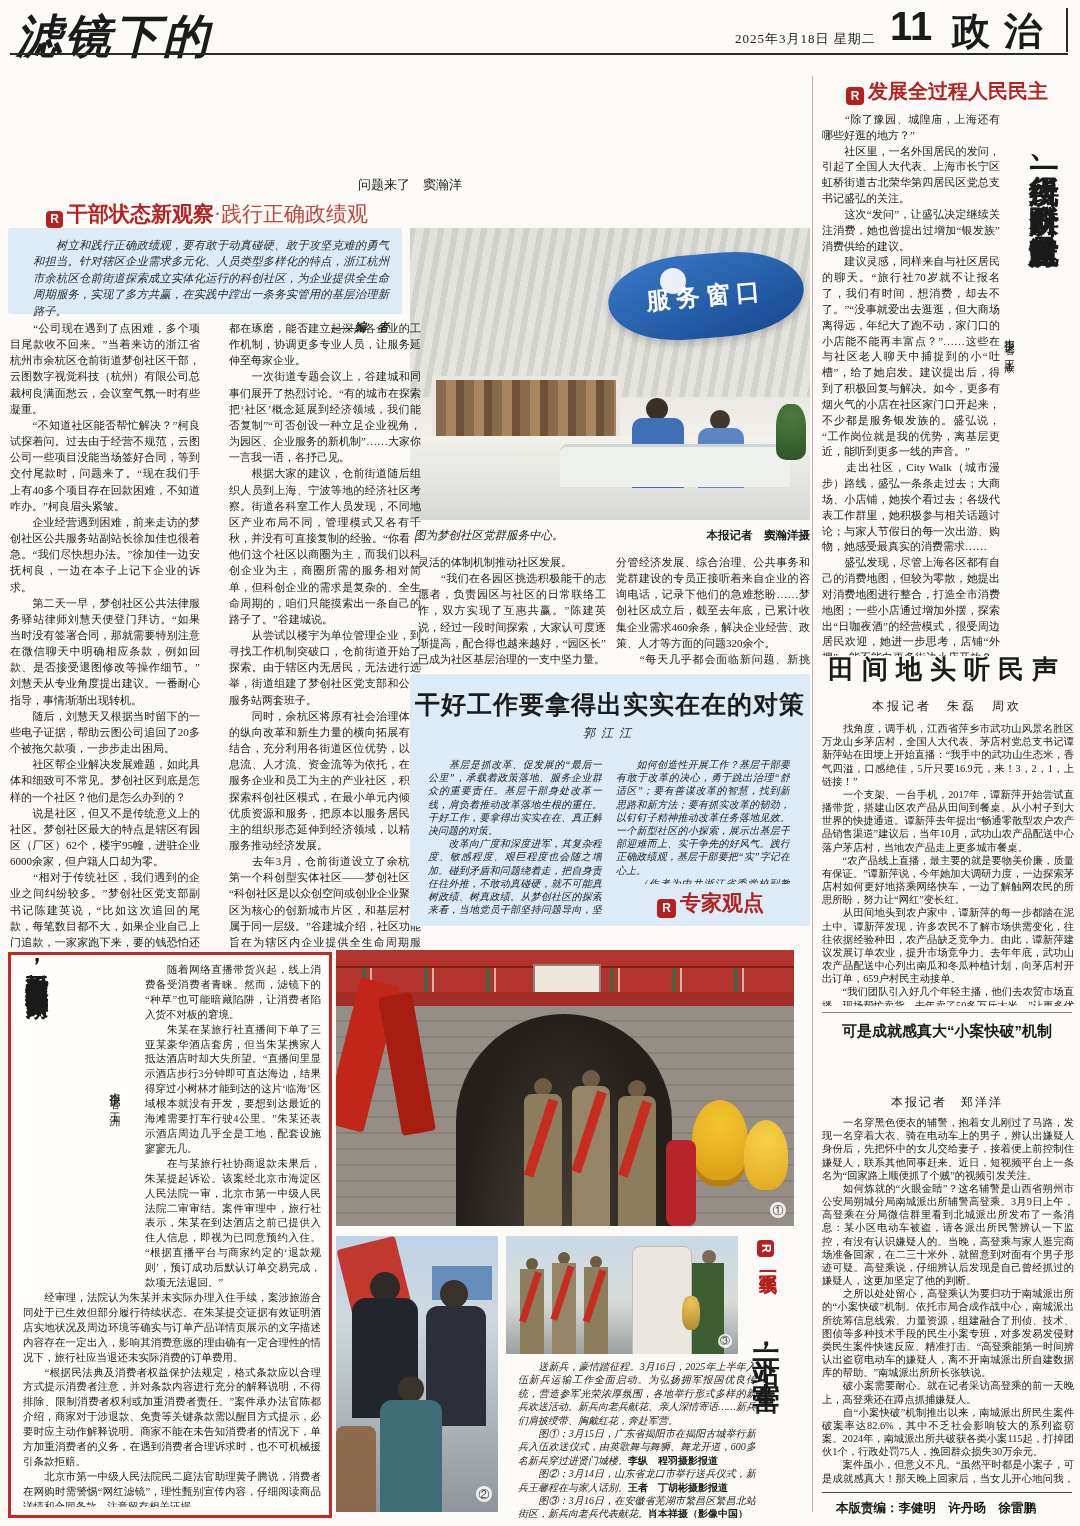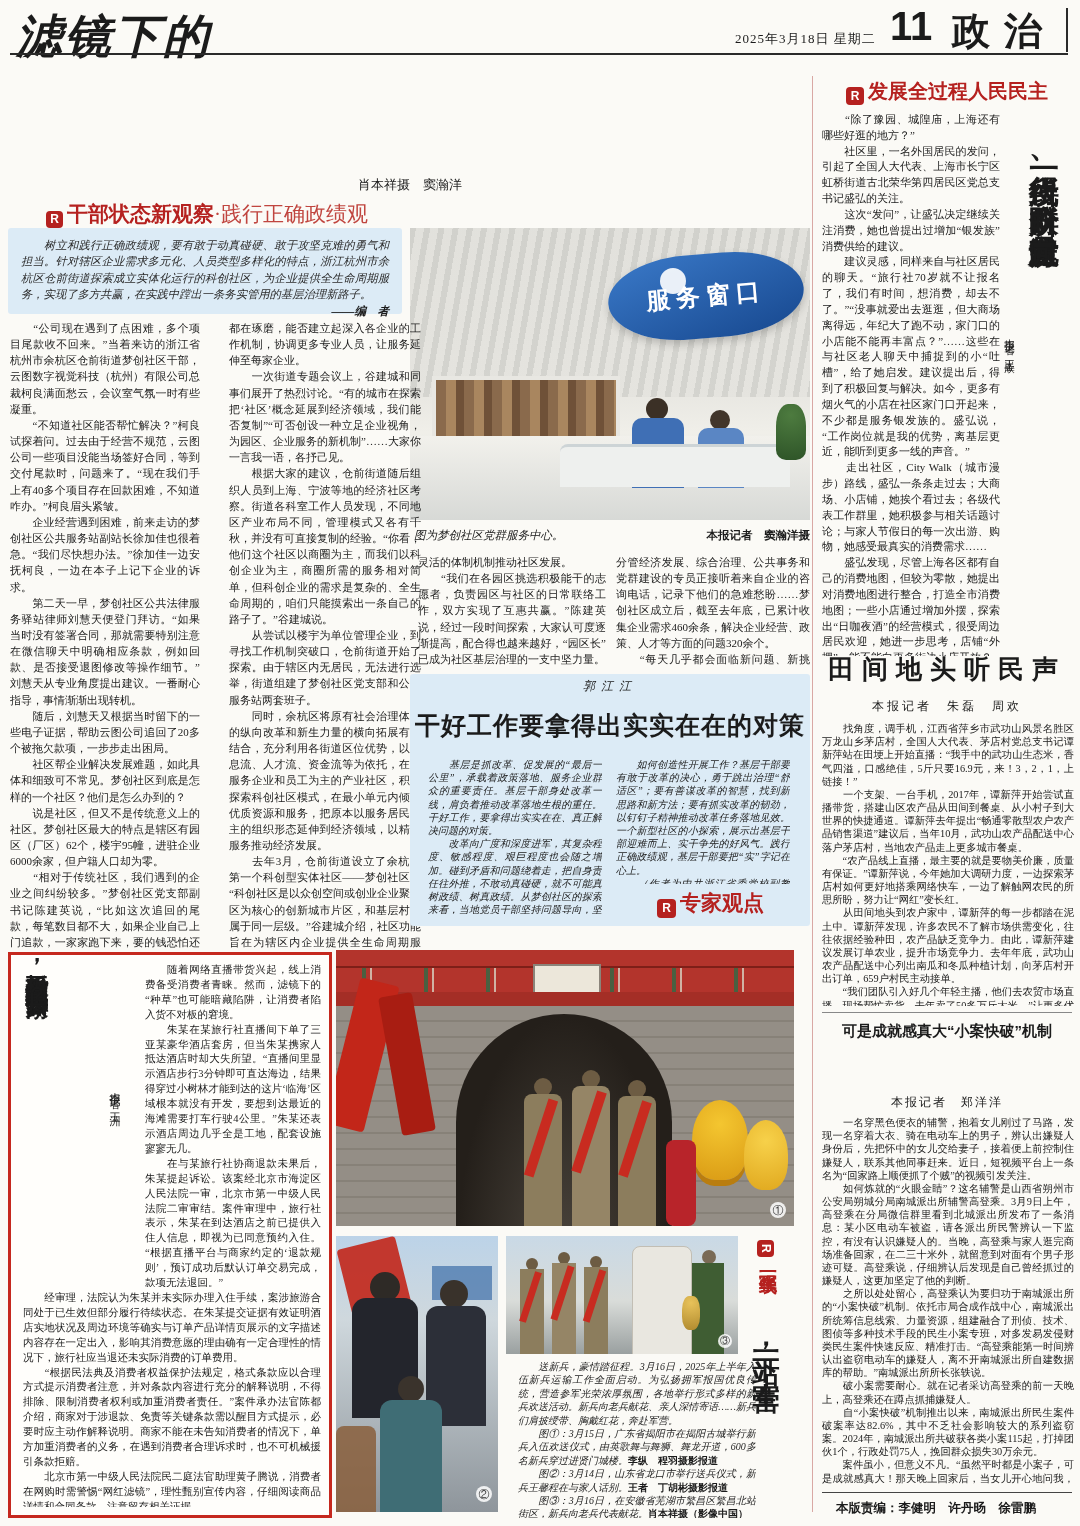--- a/index.html
+++ b/index.html
@@ -30,28 +30,28 @@
 
   <div class="abs" style="left:16px;top:6px;font-size:46px;font-weight:900;font-style:italic;letter-spacing:3px;">滤镜下的</div>
   <div class="abs" style="left:735px;top:30px;font-size:13px;letter-spacing:1px;">2025年3月18日  星期二</div>
   <div class="abs" style="left:890px;top:4px;font-size:40px;font-weight:bold;font-family:'Liberation Sans',sans-serif;">11</div>
   <div class="abs" style="left:952px;top:6px;font-size:38px;font-weight:900;letter-spacing:14px;">政治</div>
   <div class="abs rule" style="left:1066px;top:8px;width:2px;height:44px;"></div>
   <div class="abs rule" style="left:10px;top:53px;width:1058px;height:2px;"></div>
 
   <div class="abs" style="left:812px;top:76px;width:1px;height:1436px;background:#d9a8a4;"></div>
 
-  <div class="abs center" style="left:14px;top:176px;width:792px;font-size:13px;">肖本祥摄　窦瀚洋</div>
+  <div class="abs center" style="left:14px;top:176px;width:792px;font-size:13px;">问题来了　窦瀚洋</div>
 
   <div class="abs" style="left:46px;top:200px;font-size:21px;font-weight:bold;">
     <span class="rlogo">R</span><span class="red">干部状态新观察</span><span style="color:#c0453f;font-weight:normal;">·践行正确政绩观</span>
   </div>
 
   <div class="abs" style="left:8px;top:228px;width:368px;height:68px;background:#dcebf6;border-radius:3px;padding:9px 13px;">
-    <div class="kai" style="font-size:11.3px;line-height:1.45;text-align:justify;color:#2b2b2b;">　　树立和践行正确政绩观，要有敢于动真碰硬、敢于攻坚克难的勇气和担当。针对辖区企业需求多元化、人员类型多样化的特点，浙江杭州市余杭区仓前街道探索成立实体化运行的科创社区，为企业提供全生命周期服务，实现了多方共赢，在实践中蹚出一条务实管用的基层治理新路子。</div>
+    <div class="kai" style="font-size:11.3px;line-height:1.45;text-align:justify;color:#2b2b2b;margin-left:12px;">　　树立和践行正确政绩观，要有敢于动真碰硬、敢于攻坚克难的勇气和担当。针对辖区企业需求多元化、人员类型多样化的特点，浙江杭州市余杭区仓前街道探索成立实体化运行的科创社区，为企业提供全生命周期服务，实现了多方共赢，在实践中蹚出一条务实管用的基层治理新路子。</div>
     <div class="kai" style="text-align:right;font-size:11.5px;font-weight:bold;margin-top:1px;">——编　者</div>
   </div>
 
   <div class="abs photo" style="left:410px;top:228px;width:400px;height:292px;background:linear-gradient(#d9d9d4 0%,#e7e6e1 55%,#f0efe9 70%,#dfe3e2 100%);">
     <div class="abs" style="left:0;top:0;width:100%;height:58%;background:repeating-linear-gradient(100deg,#cfcfca 0 6px,#e4e3de 6px 14px);opacity:.8;"></div>
     <div class="abs" style="left:198px;top:26px;width:196px;height:84px;background:linear-gradient(160deg,#3a79c8,#17488f);border-radius:48%/60%;transform:rotate(-5deg);display:flex;align-items:center;justify-content:center;box-shadow:0 4px 8px rgba(0,0,0,.2);">
       <span style="color:#fff;font-size:24px;font-weight:bold;letter-spacing:6px;">服务窗口</span>
     </div>
     <div class="abs" style="left:250px;top:40px;width:26px;height:26px;border-radius:50%;background:#fff;opacity:.9;"></div>
     <div class="abs" style="left:22px;top:148px;width:180px;height:60px;background:repeating-linear-gradient(90deg,#8a6a4c 0 10px,#a9865f 10px 20px,#6f5138 20px 28px);border:4px solid #e8e7e2;"></div>
@@ -88,22 +88,22 @@
 　　问题摆在眼前：如何为62个园区（厂区）做好服务保障，工作如何延伸触角？为此，陈建英提出，效仿传统居民社区的楼长制度，设立“园区长”职位。
 　　“刚一提出，当场就有人质疑。”陈建英回忆。有人提出：“设立‘园区长’制，当时杭州都没有先例，这么搞能不能行？”
 　　“保障经济发展，就要不断优化营商环境，要根据实际先行先试。‘园区长’制的本质，可以视作在园区招募‘超级志愿者’，帮助我们做好联系对接，协调调动资源，没什么问题。”仓前街道鼓励梦创社区先做起来，以更</div>
   <div class="abs body-text" style="left:418px;top:554px;width:188px;height:112px;">灵活的体制机制推动社区发展。
 　　“我们在各园区挑选积极能干的志愿者，负责园区与社区的日常联络工作，双方实现了互惠共赢。”陈建英说，经过一段时间探索，大家认可度逐渐提高，配合得也越来越好，“园区长”已成为社区基层治理的一支中坚力量。
 　　如今，走进梦创社区党群服务中心，大厅内“企业的事情找我办”的醒目标语下，4名</div>
   <div class="abs body-text" style="left:616px;top:554px;width:194px;height:112px;">分管经济发展、综合治理、公共事务和党群建设的专员正接听着来自企业的咨询电话，记录下他们的急难愁盼……梦创社区成立后，截至去年底，已累计收集企业需求460余条，解决企业经营、政策、人才等方面的问题320余个。
 　　“每天几乎都会面临新问题、新挑战，我们还在继续探索、完善中，信心越来越足了。”陈建英说。</div>
 
   <div class="abs" style="left:410px;top:674px;width:400px;height:252px;background:#dcebf6;border-radius:3px;">
+    <div class="center" style="margin-top:14px;font-size:25px;font-weight:900;letter-spacing:1px;">干好工作要拿得出实实在在的对策</div>
     <div class="center kai" style="margin-top:4px;font-size:12px;letter-spacing:6px;">郭江江</div>
-    <div class="center" style="margin-top:14px;font-size:25px;font-weight:900;letter-spacing:1px;">干好工作要拿得出实实在在的对策</div>
     <div class="abs body-text kai" style="left:18px;top:84px;width:174px;height:156px;font-size:10px;line-height:1.32;">　　基层是抓改革、促发展的“最后一公里”，承载着政策落地、服务企业群众的重要责任。基层干部身处改革一线，肩负着推动改革落地生根的重任。干好工作，要拿得出实实在在、真正解决问题的对策。
 　　改革向广度和深度进军，其复杂程度、敏感程度、艰巨程度也会随之增加。碰到矛盾和问题绕着走，把自身责任往外推，不敢动真碰硬，就不可能真树政绩、树真政绩。从梦创社区的探索来看，当地党员干部坚持问题导向，坚持破立并举，看准了就坚定不移抓，才实现了产业社区从“无序管理”到“精准治理”的蜕变。</div>
     <div class="abs body-text kai" style="left:206px;top:84px;width:174px;height:126px;font-size:10px;line-height:1.32;">　　如何创造性开展工作？基层干部要有敢于改革的决心，勇于跳出治理“舒适区”；要有善谋改革的智慧，找到新思路和新方法；要有抓实改革的韧劲，以钉钉子精神推动改革任务落地见效。一个新型社区的小探索，展示出基层干部迎难而上、实干争先的好风气。践行正确政绩观，基层干部要把“实”字记在心上。
 　　（作者为中共浙江省委党校副教授，本报记者窦瀚洋采访整理）</div>
     <div class="abs" style="right:46px;bottom:8px;font-size:21px;font-weight:900;">
       <span class="rlogo" style="width:19px;height:19px;line-height:19px;">R</span><span class="red">专家观点</span>
     </div>
   </div>
 
   <div class="abs" style="left:8px;top:952px;width:318px;height:560px;border:3px solid #c5281e;background:#fffefb;">

